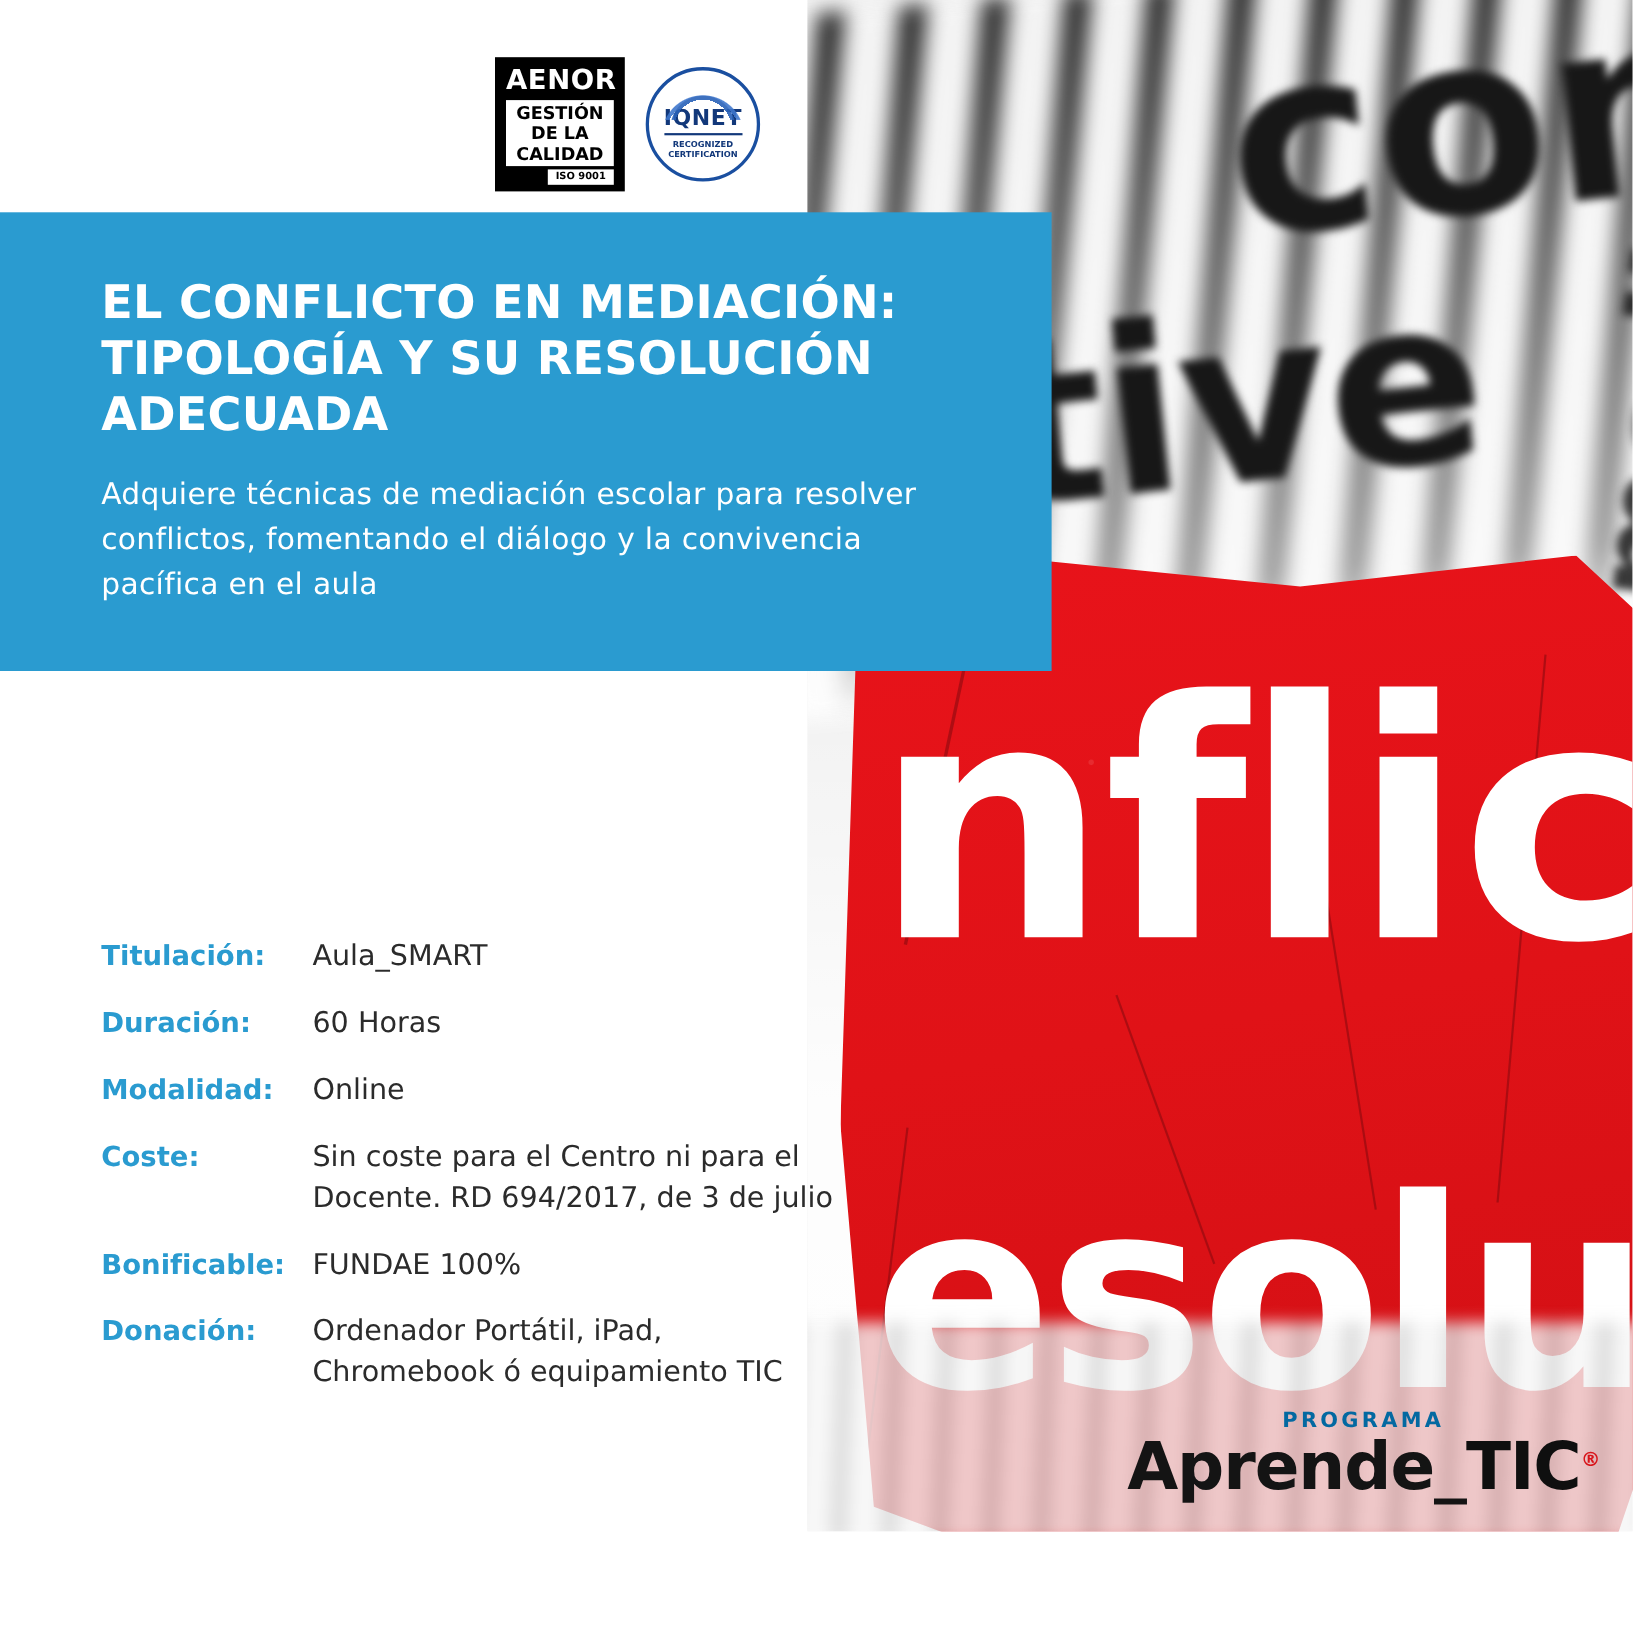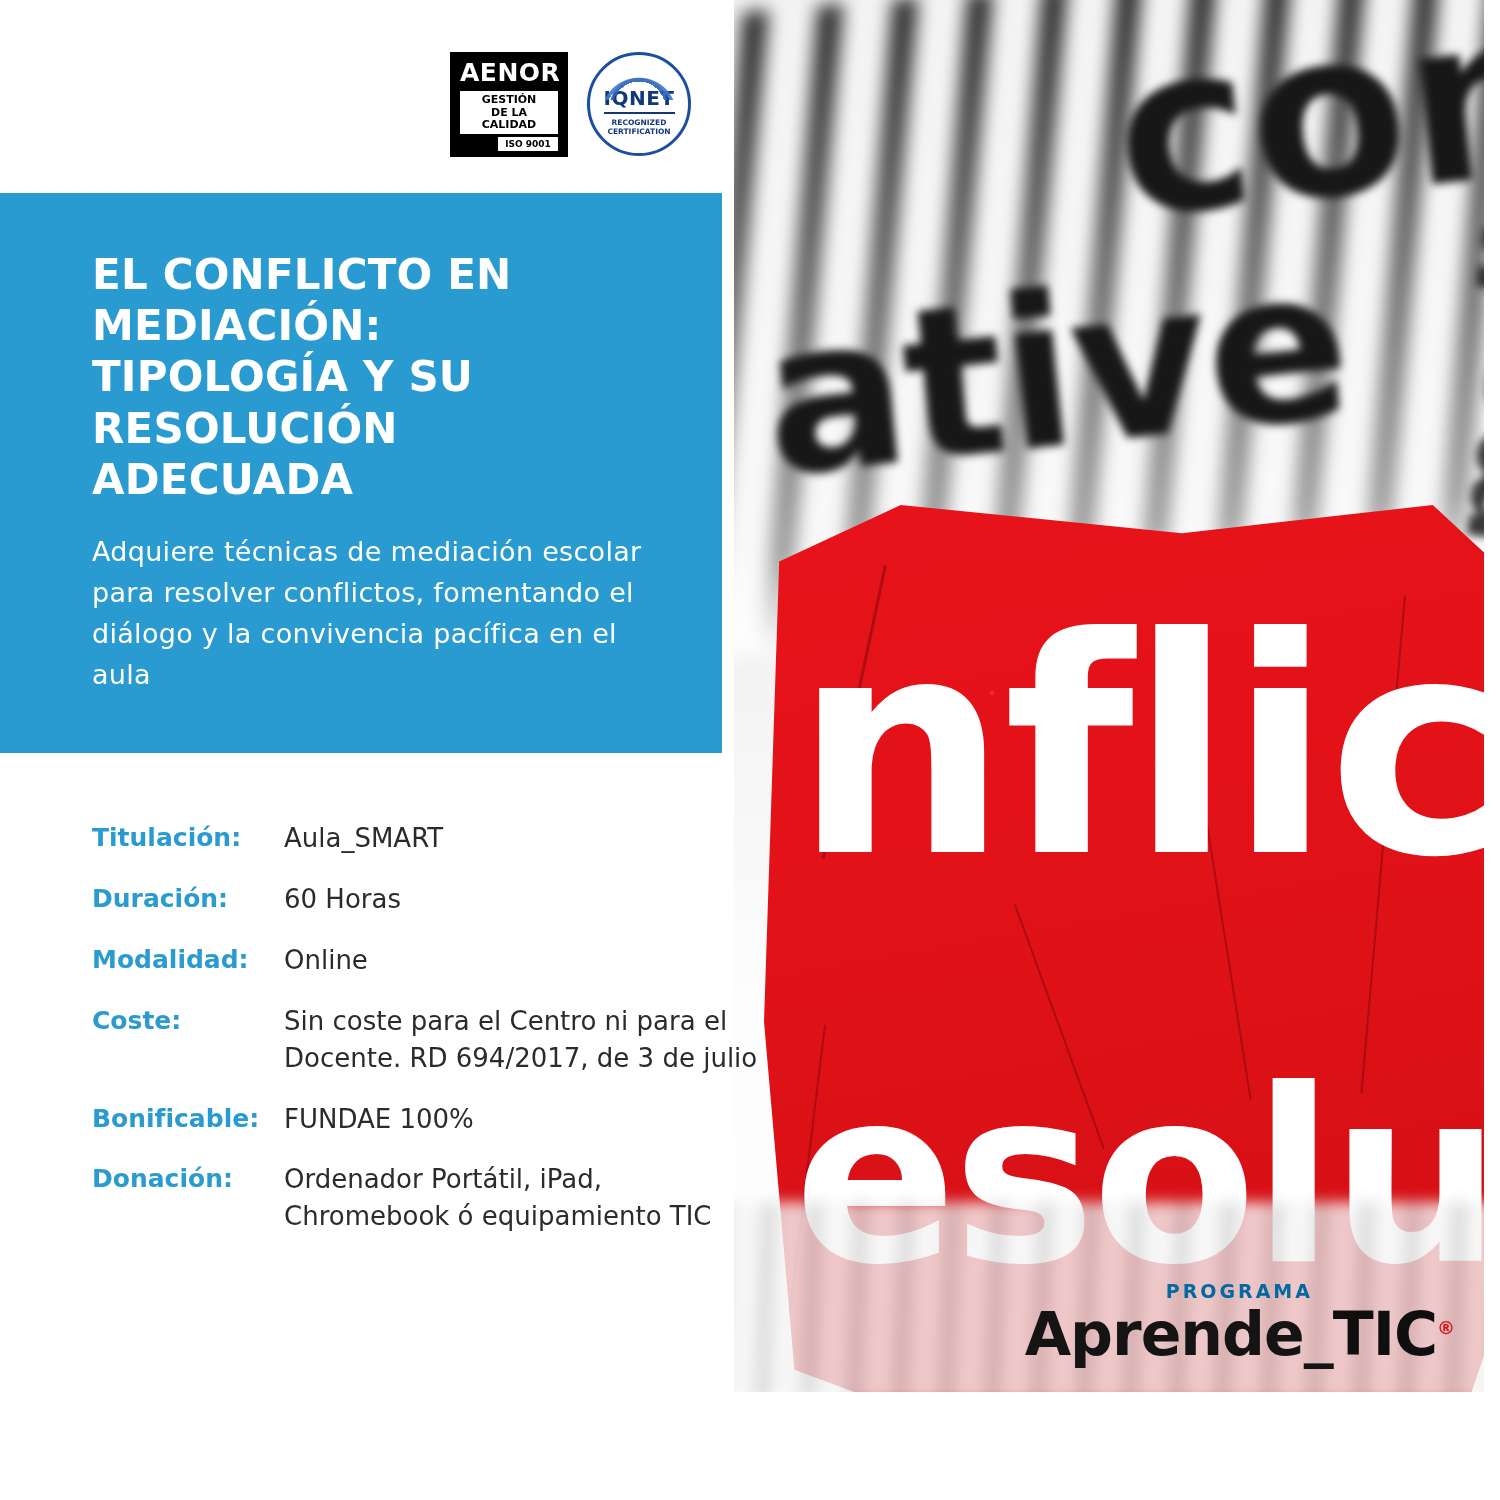--- a/index.html
+++ b/index.html
@@ -154,21 +154,21 @@
   .aenor-title {
     font-size: 25px;
     font-weight: bold;
     letter-spacing: 0.5px;
     line-height: 1;
     margin-bottom: 6px;
   }
   .aenor-sub {
     background: #ffffff;
     color: #000000;
-    font-size: 11px;
+    font-size: 16px;
     font-weight: bold;
     line-height: 1.15;
     padding: 3px 2px 2px 2px;
     margin-bottom: 3px;
   }
   .aenor-iso {
     background: #ffffff;
     color: #000000;
     font-size: 9px;
     font-weight: bold;
@@ -215,21 +215,21 @@
     line-height: 1.25;
     text-align: center;
     margin-top: 4px;
   }
 
   
   .title-panel {
     position: absolute;
     top: 193px;
     left: 0;
-    width: 722px;
+    width: 956px;
     background: #2a9bd0;
     padding: 56px 70px 58px 92px;
   }
   .title-panel h1 {
     margin: 0 0 26px 0;
     color: #ffffff;
     font-size: 42px;
     font-weight: bold;
     line-height: 1.22;
     letter-spacing: 0.2px;
@@ -238,21 +238,21 @@
     margin: 0;
     color: #ffffff;
     font-size: 27px;
     line-height: 1.52;
     letter-spacing: 0.3px;
   }
 
   
   .details {
     position: absolute;
-    top: 820px;
+    top: 851px;
     left: 92px;
     width: 680px;
   }
   .detail-row {
     display: flex;
     margin-bottom: 24px;
   }
   .detail-label {
     width: 192px;
     flex: 0 0 192px;

